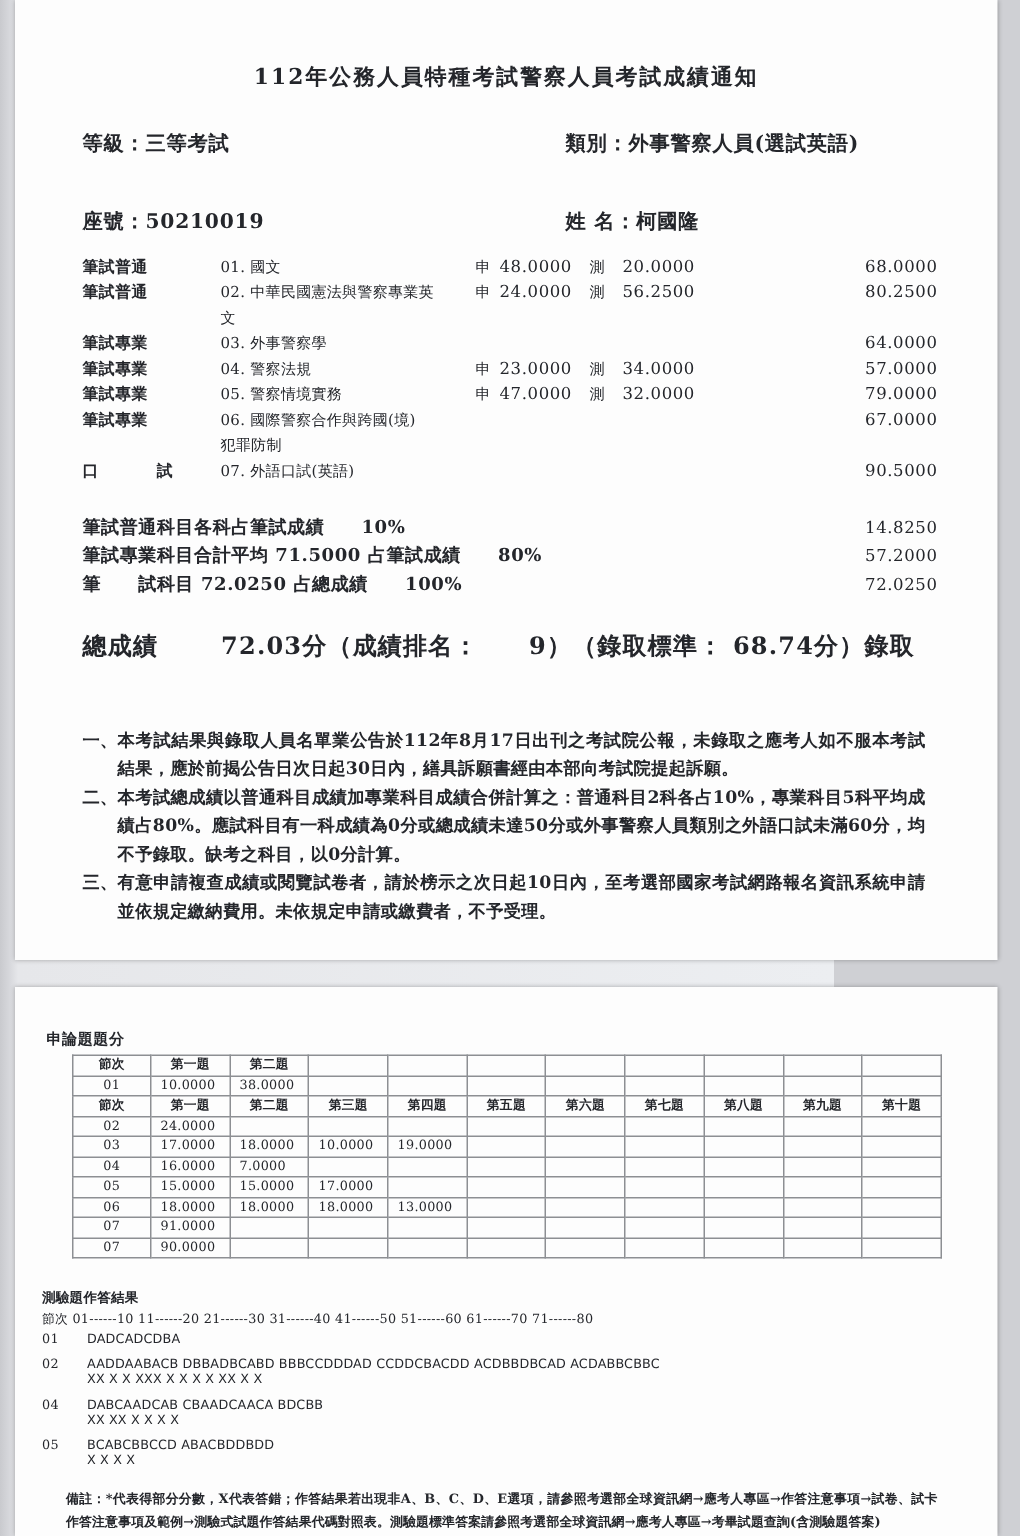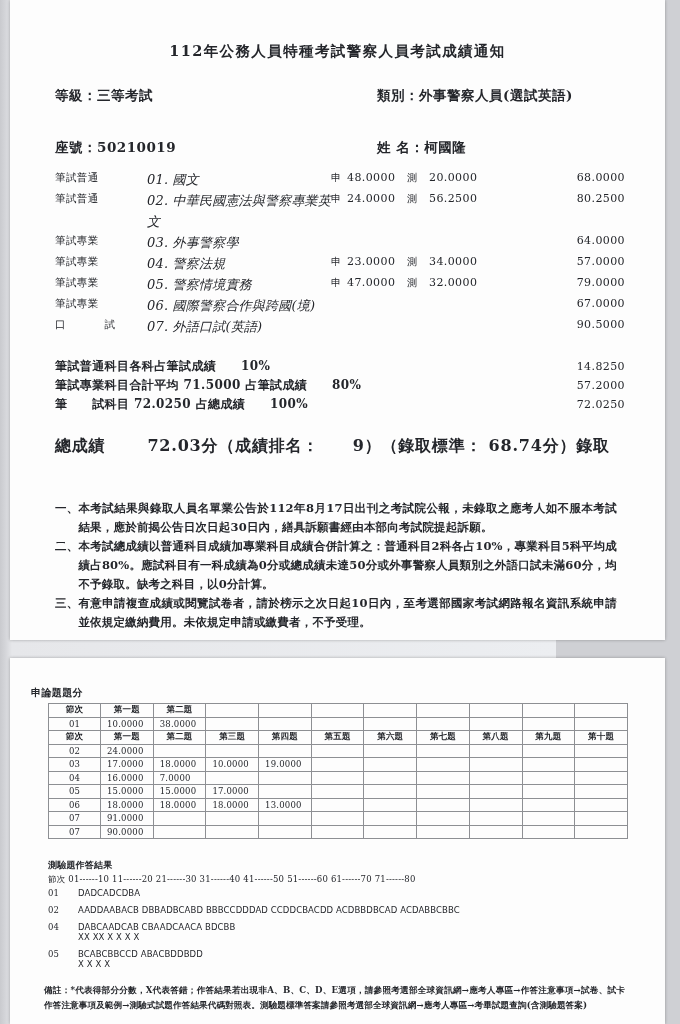--- a/index.html
+++ b/index.html
@@ -62,22 +62,22 @@
     margin-top: 8px;
     width: 100%;
     border-collapse: collapse;
     font-size: 11px;
   }
   .score-table td {
     padding: 1.5px 0;
     vertical-align: top;
     white-space: nowrap;
   }
-  .c-cat   { width: 92px;  padding-left: 45px !important; font-weight: normal; letter-spacing: .4px; font-size: 10.5px;}
-  .c-name  { width: 170px; letter-spacing: .2px; font-size: 13px; font-style: italic;}
+  .c-cat   { width: 92px;  padding-left: 45px !important; font-weight: bold; letter-spacing: .4px; font-size: 10.5px;}
+  .c-name  { width: 170px; letter-spacing: .2px; font-size: 10px;}
   .c-tagA  { width: 16px;  text-align: left; font-size: 10px;}
   .c-valA  { width: 60px;  text-align: left; font-family: "DejaVu Serif", serif; letter-spacing: .4px;}
   .c-tagB  { width: 22px;  text-align: left; font-size: 10px;}
   .c-valB  { width: 72px;  text-align: left; letter-spacing: .4px;}
   .c-total { text-align: right; padding-right: 40px !important; letter-spacing: .4px;}
   .cat-spaced { letter-spacing: 6px; }
 
   
   .summary {
     margin-top: 20px;
@@ -138,21 +138,21 @@
     text-align: center;
     letter-spacing: .2px;
     white-space: nowrap;
   }
   .essay-table td.hdr { font-weight: bold; }
   .essay-table td.num { text-align: center; }
   .essay-table td.val { text-align: left; padding-left: 6px; }
   .col-idx { width: 52px; }
 
   .ans-block {
-    padding-left: 38px;
+    padding-left: 18px;
     padding-top: 20px;
     font-size: 8.5px;
     letter-spacing: .2px;
   }
   .ans-head { font-weight: bold; font-size: 9px; margin-bottom: 2px; }
   .ans-scale { margin-bottom: 2px; white-space: nowrap; font-size: 8.5px; }
   .ans-row { display: flex; align-items: flex-start; margin-top: 1px; white-space: pre; }
   .ans-row.gap { margin-top: 7px; }
   .ans-no { flex: 0 0 30px; }
   .ans-seq { font-family: "DejaVu Sans", "Liberation Sans", sans-serif; font-size: 8.5px; letter-spacing: .1px; }
@@ -243,20 +243,29 @@
             <td class="c-total">79.0000</td>
           </tr>
           <tr>
             <td class="c-cat">筆試專業</td>
             <td class="c-name">06. 國際警察合作與跨國(境)</td>
             <td class="c-tagA"></td>
             <td class="c-valA"></td>
             <td class="c-tagB"></td>
             <td class="c-valB"></td>
             <td class="c-total">67.0000</td>
+          </tr>
+          <tr>
+            <td class="c-cat"></td>
+            <td class="c-name">犯罪防制</td>
+            <td class="c-tagA"></td>
+            <td class="c-valA"></td>
+            <td class="c-tagB"></td>
+            <td class="c-valB"></td>
+            <td class="c-total"></td>
           </tr>
           <tr>
             <td class="c-cat cat-spaced">口　　試</td>
             <td class="c-name">07. 外語口試(英語)</td>
             <td class="c-tagA"></td>
             <td class="c-valA"></td>
             <td class="c-tagB"></td>
             <td class="c-valB"></td>
             <td class="c-total">90.5000</td>
           </tr>
@@ -454,20 +463,21 @@
 
     <div class="ans-block">
       <div class="ans-head">測驗題作答結果</div>
       <div class="ans-scale">節次  01------10 11------20 21------30 31------40 41------50 51------60 61------70 71------80</div>
       <div id="answer-rows">
           <div>
             <div class="ans-row"><span class="ans-no">01</span><span class="ans-seq">DADCADCDBA</span></div>
           </div>
           <div>
             <div class="ans-row gap"><span class="ans-no">02</span><span class="ans-seq">AADDAABACB DBBADBCABD BBBCCDDDAD CCDDCBACDD ACDBBDBCAD ACDABBCBBC</span></div>
+            <div class="ans-marks">  XX X   X       XXX X     X X      X     XX      X            X</div>
           </div>
           <div>
             <div class="ans-row gap"><span class="ans-no">04</span><span class="ans-seq">DABCAADCAB CBAADCAACA BDCBB</span></div>
             <div class="ans-marks">  XX   XX X   X  X X</div>
           </div>
           <div>
             <div class="ans-row gap"><span class="ans-no">05</span><span class="ans-seq">BCABCBBCCD ABACBDDBDD</span></div>
             <div class="ans-marks">    X X   X   X</div>
           </div>
         </div>

